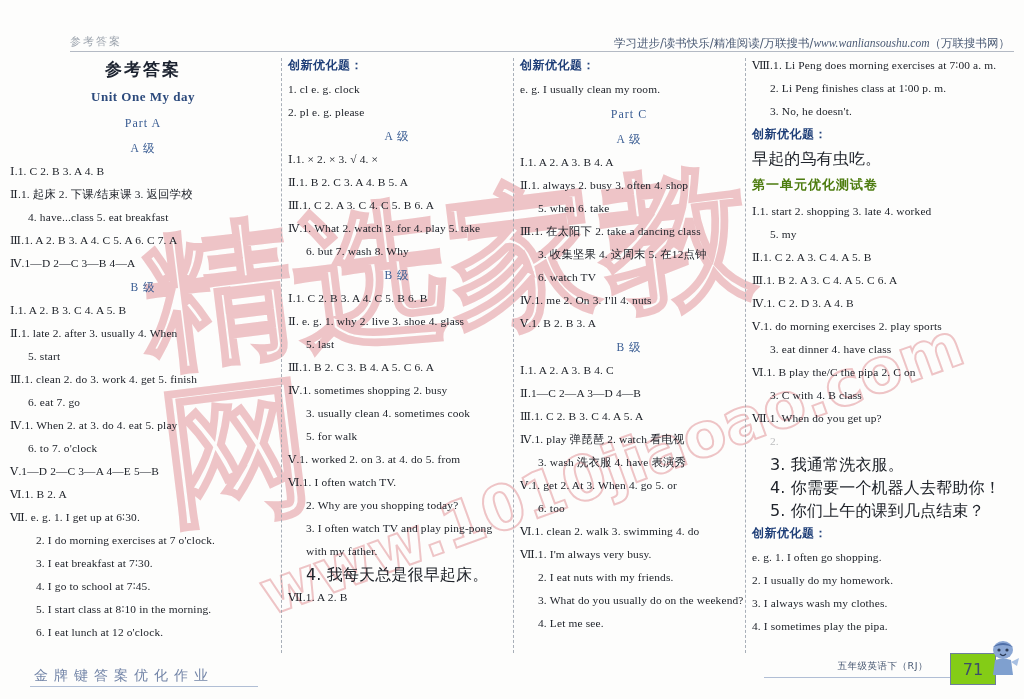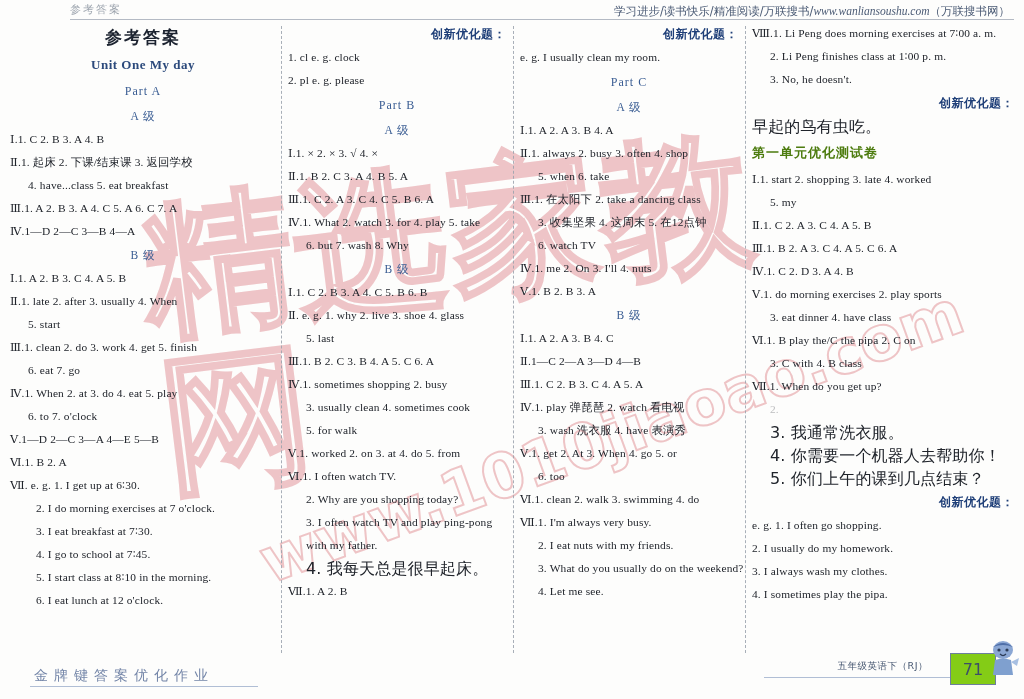--- a/index.html
+++ b/index.html
@@ -3,21 +3,21 @@
 <meta charset="utf-8">
 <style>
   html,body{margin:0;padding:0;}
   body{
     width:1024px;height:699px;
     background:#fdfdfc;
     font-family:"Liberation Serif","DejaVu Serif",serif;
     overflow:hidden;
     position:relative;
   }
-  .page{position:absolute;inset:0;}
+  .page{position:absolute;inset:0;margin-top:32px;}
 
   
   .hdr-left{
     position:absolute;left:70px;top:2px;
     font-family:"DejaVu Sans","Liberation Sans",sans-serif;
     font-size:11px;color:#7d8794;letter-spacing:2px;
     opacity:.75;
   }
   .hdr-right{
     position:absolute;right:14px;top:4px;
@@ -87,21 +87,21 @@
   .ttl-part{
     text-align:center;font-size:12px;color:#3a5d93;line-height:26px;
     letter-spacing:1px;
   }
   .ttl-grade{
     text-align:center;font-size:11.5px;color:#3a5d93;line-height:24px;
     letter-spacing:1px;
   }
   .ttl-cn-head{
     font-weight:700;font-size:12px;color:#1f3f78;line-height:24px;
-    font-family:Liberation Serif, serif;letter-spacing:.5px;text-align:right;
+    font-family:Liberation Mono, monospace;letter-spacing:.5px;
   }
   .ttl-test{
     text-align:left;font-weight:700;font-size:13px;color:#4d7c0f;
     line-height:30px;font-family:"DejaVu Sans",sans-serif;letter-spacing:1px;
   }
   .cn{font-family:"DejaVu Sans",sans-serif;font-size:16px;}
   .faded{opacity:.30;filter:blur(.4px);}
   .it{font-style:italic;}
 
   
@@ -184,21 +184,20 @@
       <div class="ln indent2">4. I go to school at 7∶45.</div>
       <div class="ln indent2">5. I start class at 8∶10 in the morning.</div>
       <div class="ln indent2">6. I eat lunch at 12 o'clock.</div>
     </div>
 
     <div class="col c2">
       <div class="ttl-cn-head">创新优化题：</div>
       <div class="ln">1. cl    e. g. clock</div>
       <div class="ln">2. pl    e. g. please</div>
 
-      <div class="ttl-part">Part B</div>
       <div class="ttl-grade">A 级</div>
 
       <div class="ln">Ⅰ.1. ×    2. ×    3. √    4. ×</div>
       <div class="ln">Ⅱ.1. B   2. C   3. A    4. B   5. A</div>
       <div class="ln">Ⅲ.1. C   2. A   3. C   4. C   5. B   6. A</div>
       <div class="ln">Ⅳ.1. What   2. watch   3. for   4. play   5. take</div>
       <div class="ln indent">6. but   7. wash   8. Why</div>
 
       <div class="ttl-grade">B 级</div>
 

